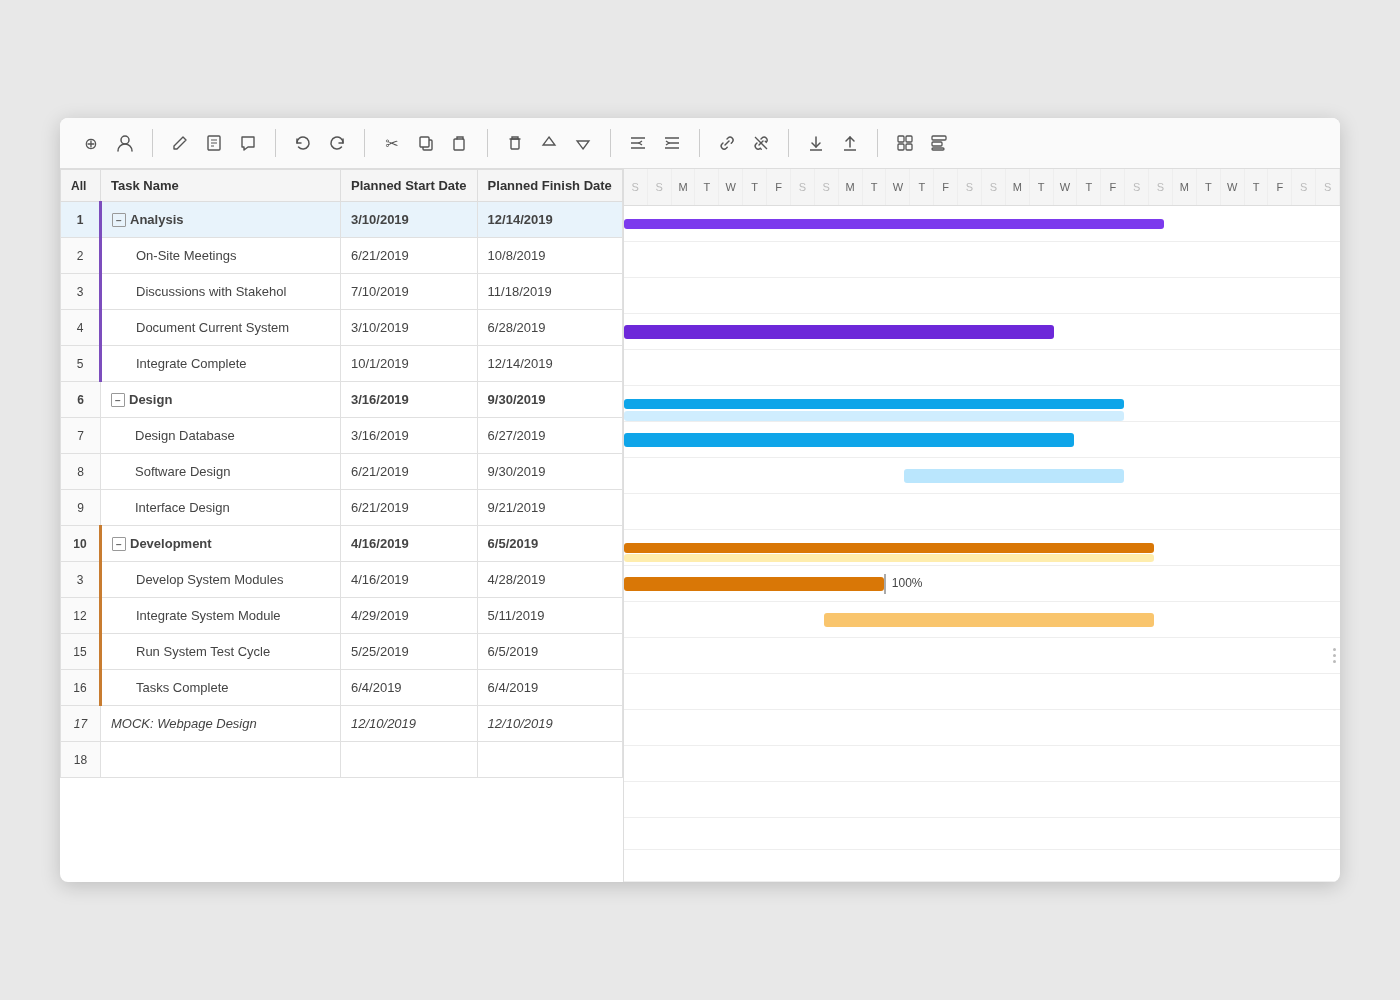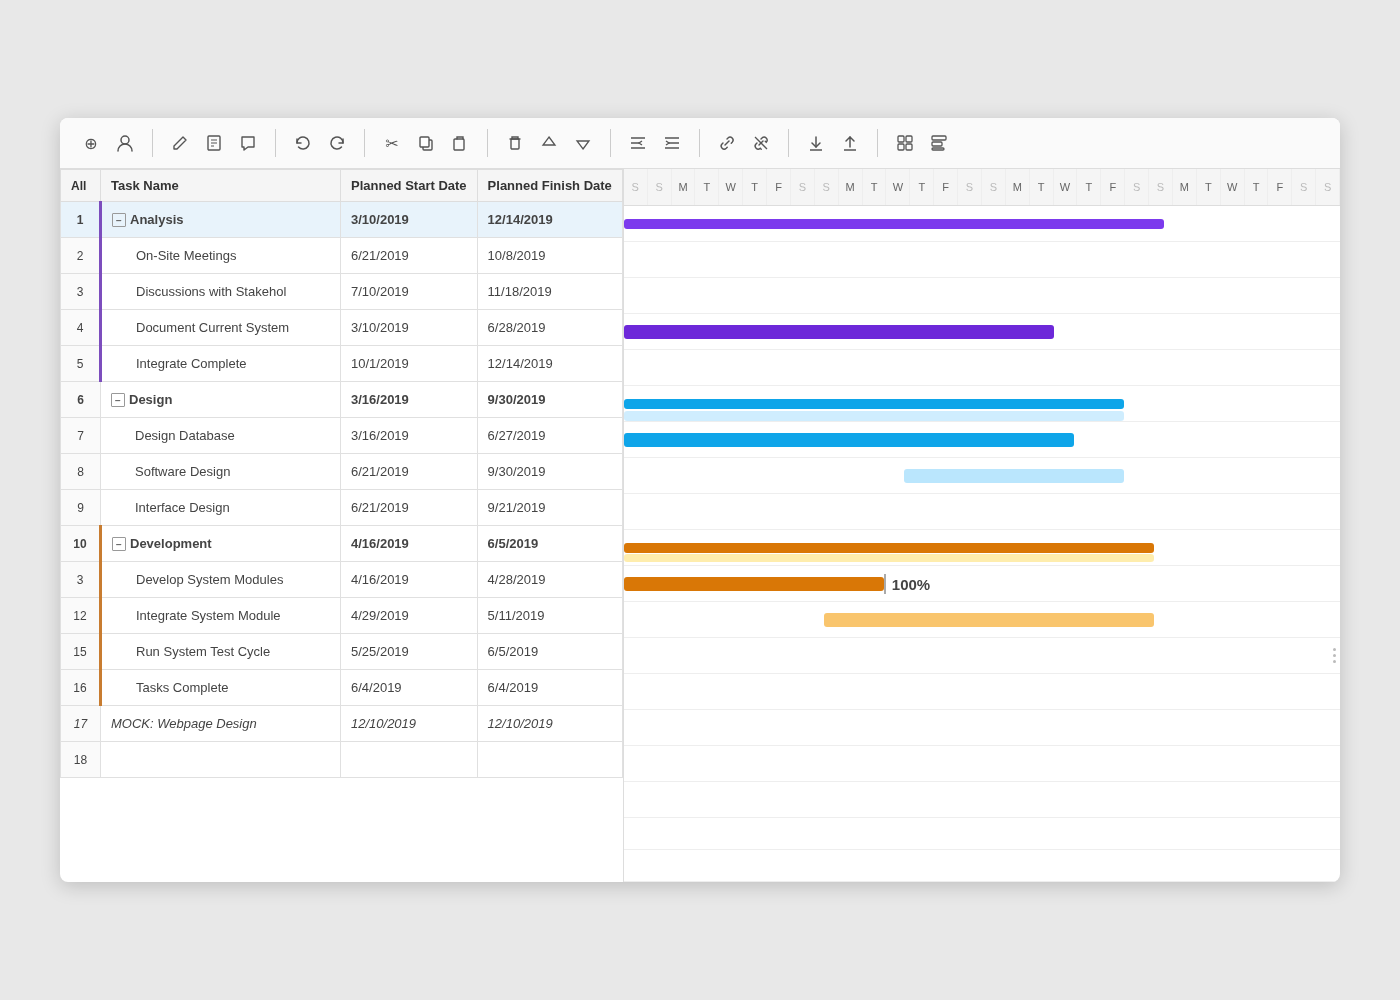--- a/index.html
+++ b/index.html
@@ -210,22 +210,22 @@
       gap: 3px;
       color: #bbb;
       font-size: 8px;
       z-index: 10;
     }
 
     .dot { width: 3px; height: 3px; border-radius: 50%; background: #bbb; }
 
     .pct-label {
       position: absolute;
-      font-size: 15px;
-      font-weight: 700;
+      font-size: 12px;
+      font-weight: 400;
       color: #444;
       white-space: nowrap;
     }
   </style>
 </head>
 <body>
 
 <div class="app-window">
 
   <div class="toolbar">

